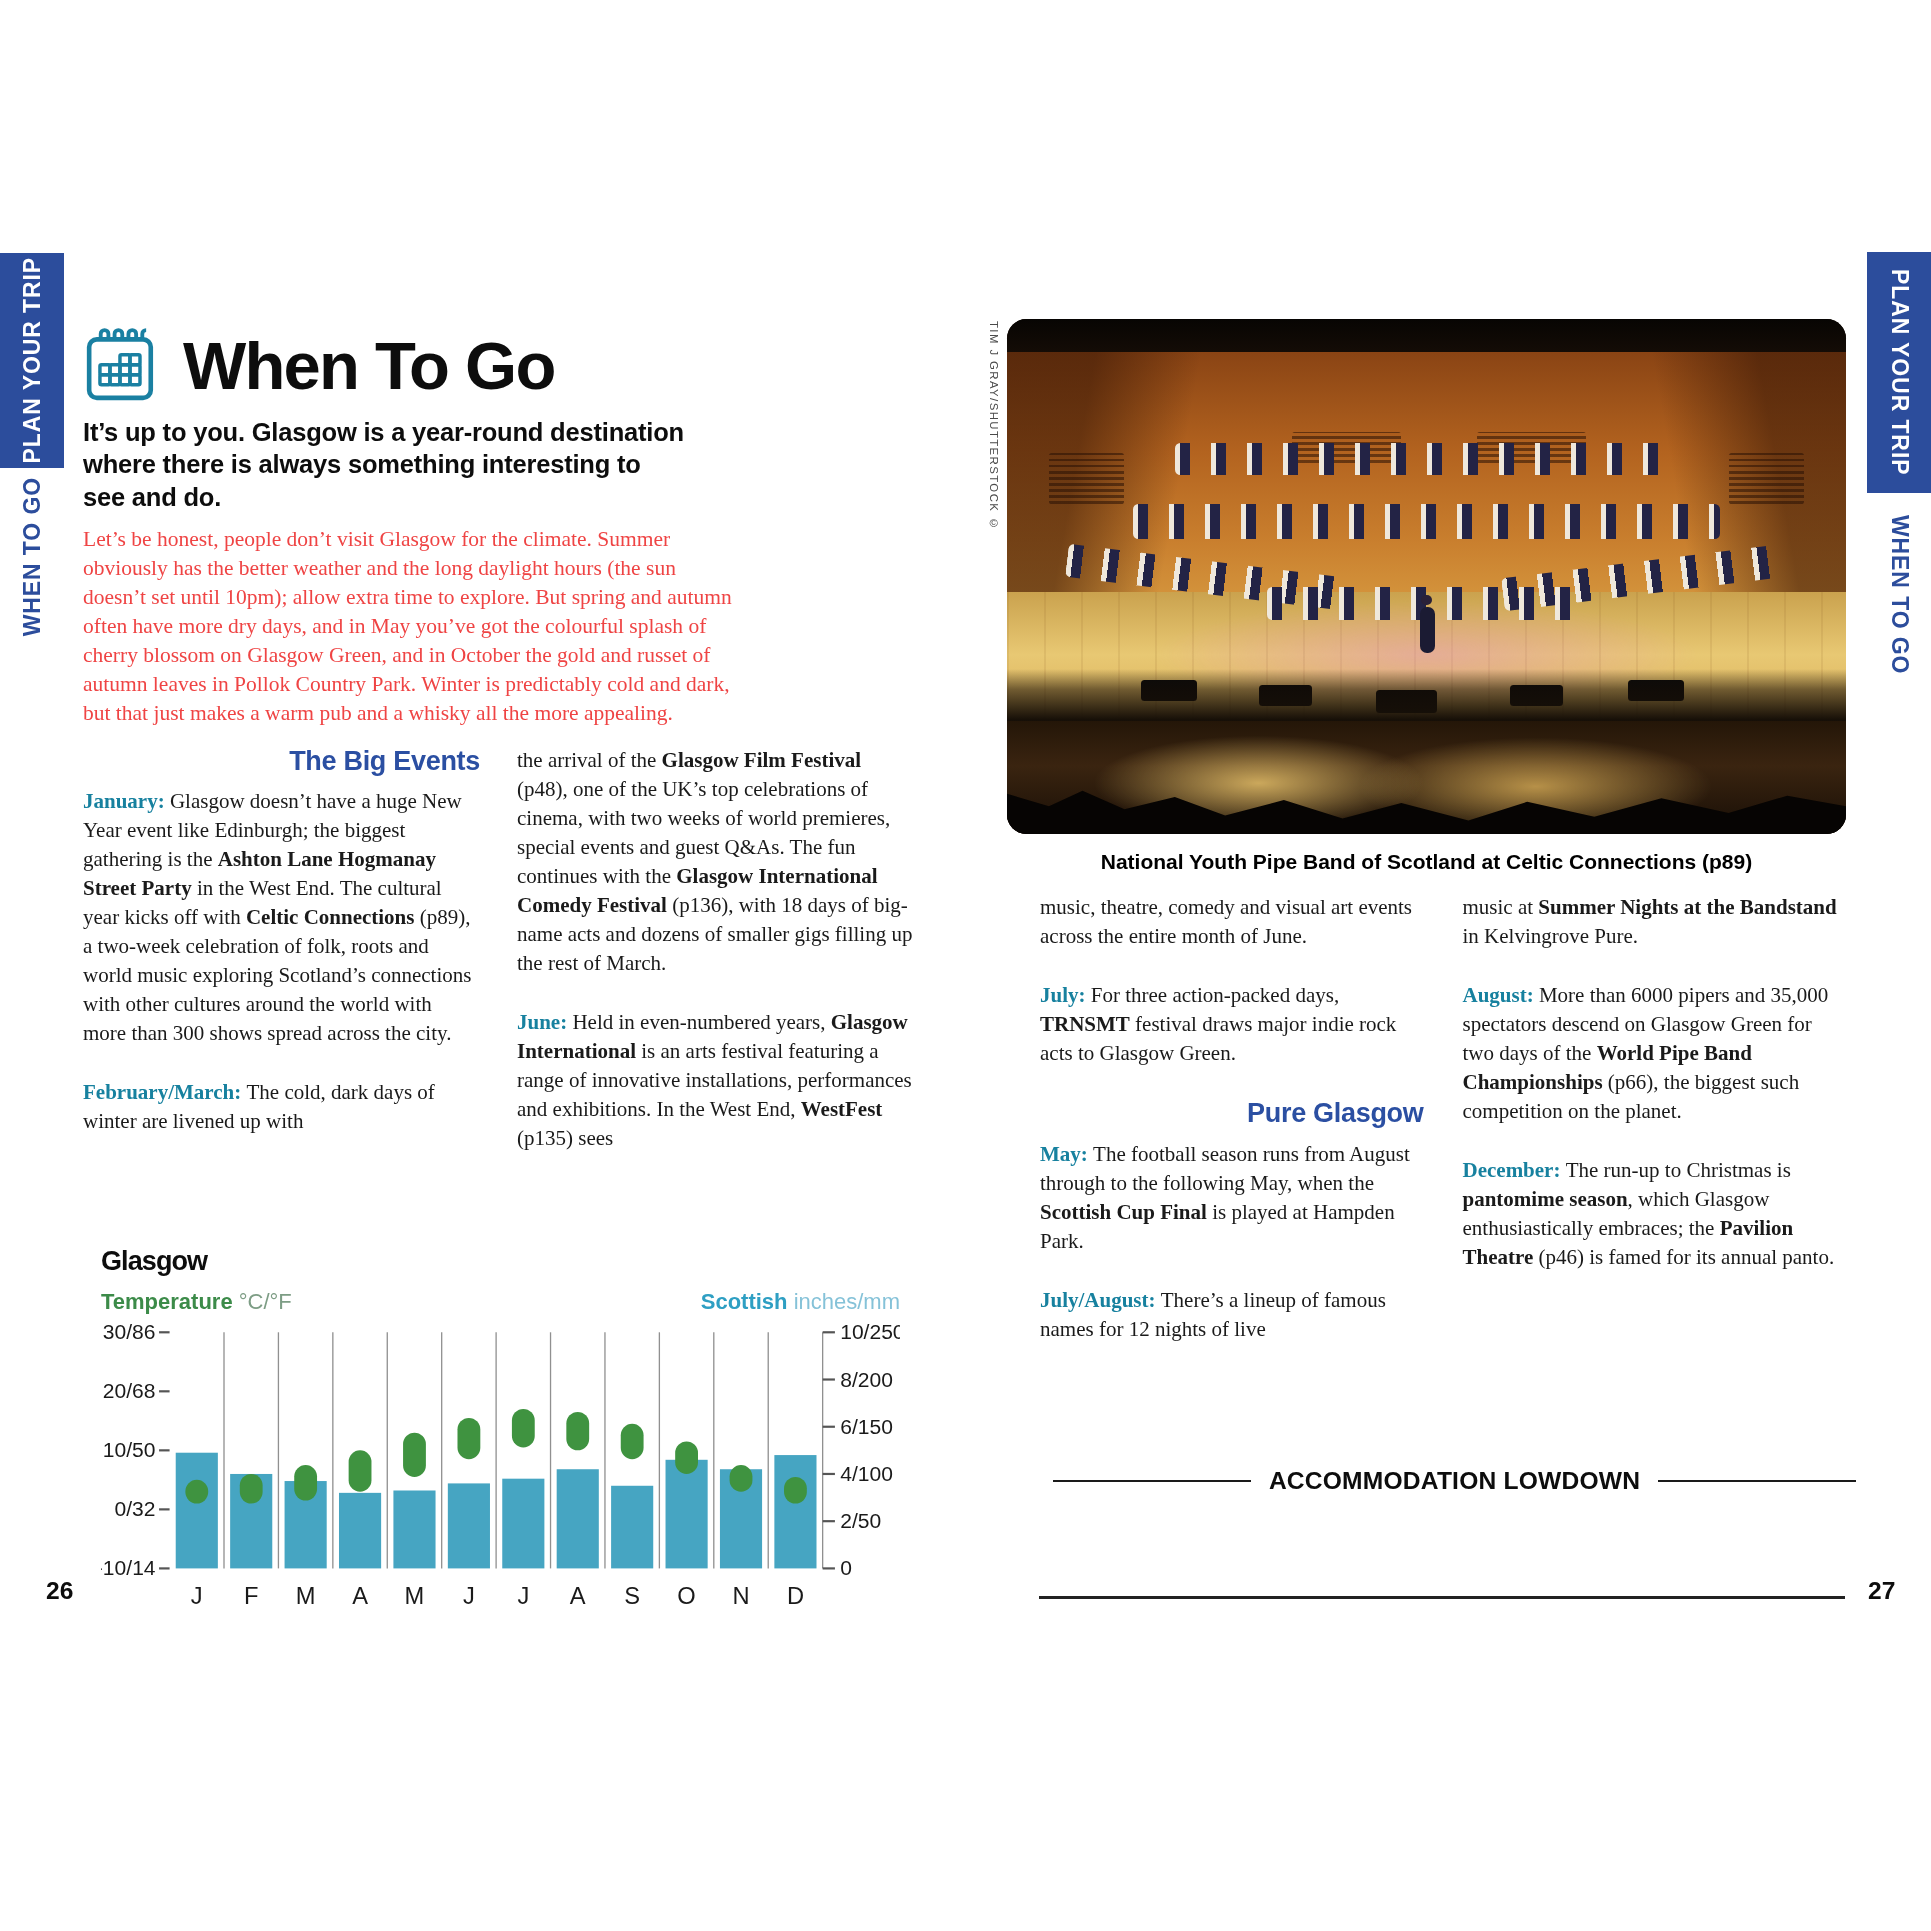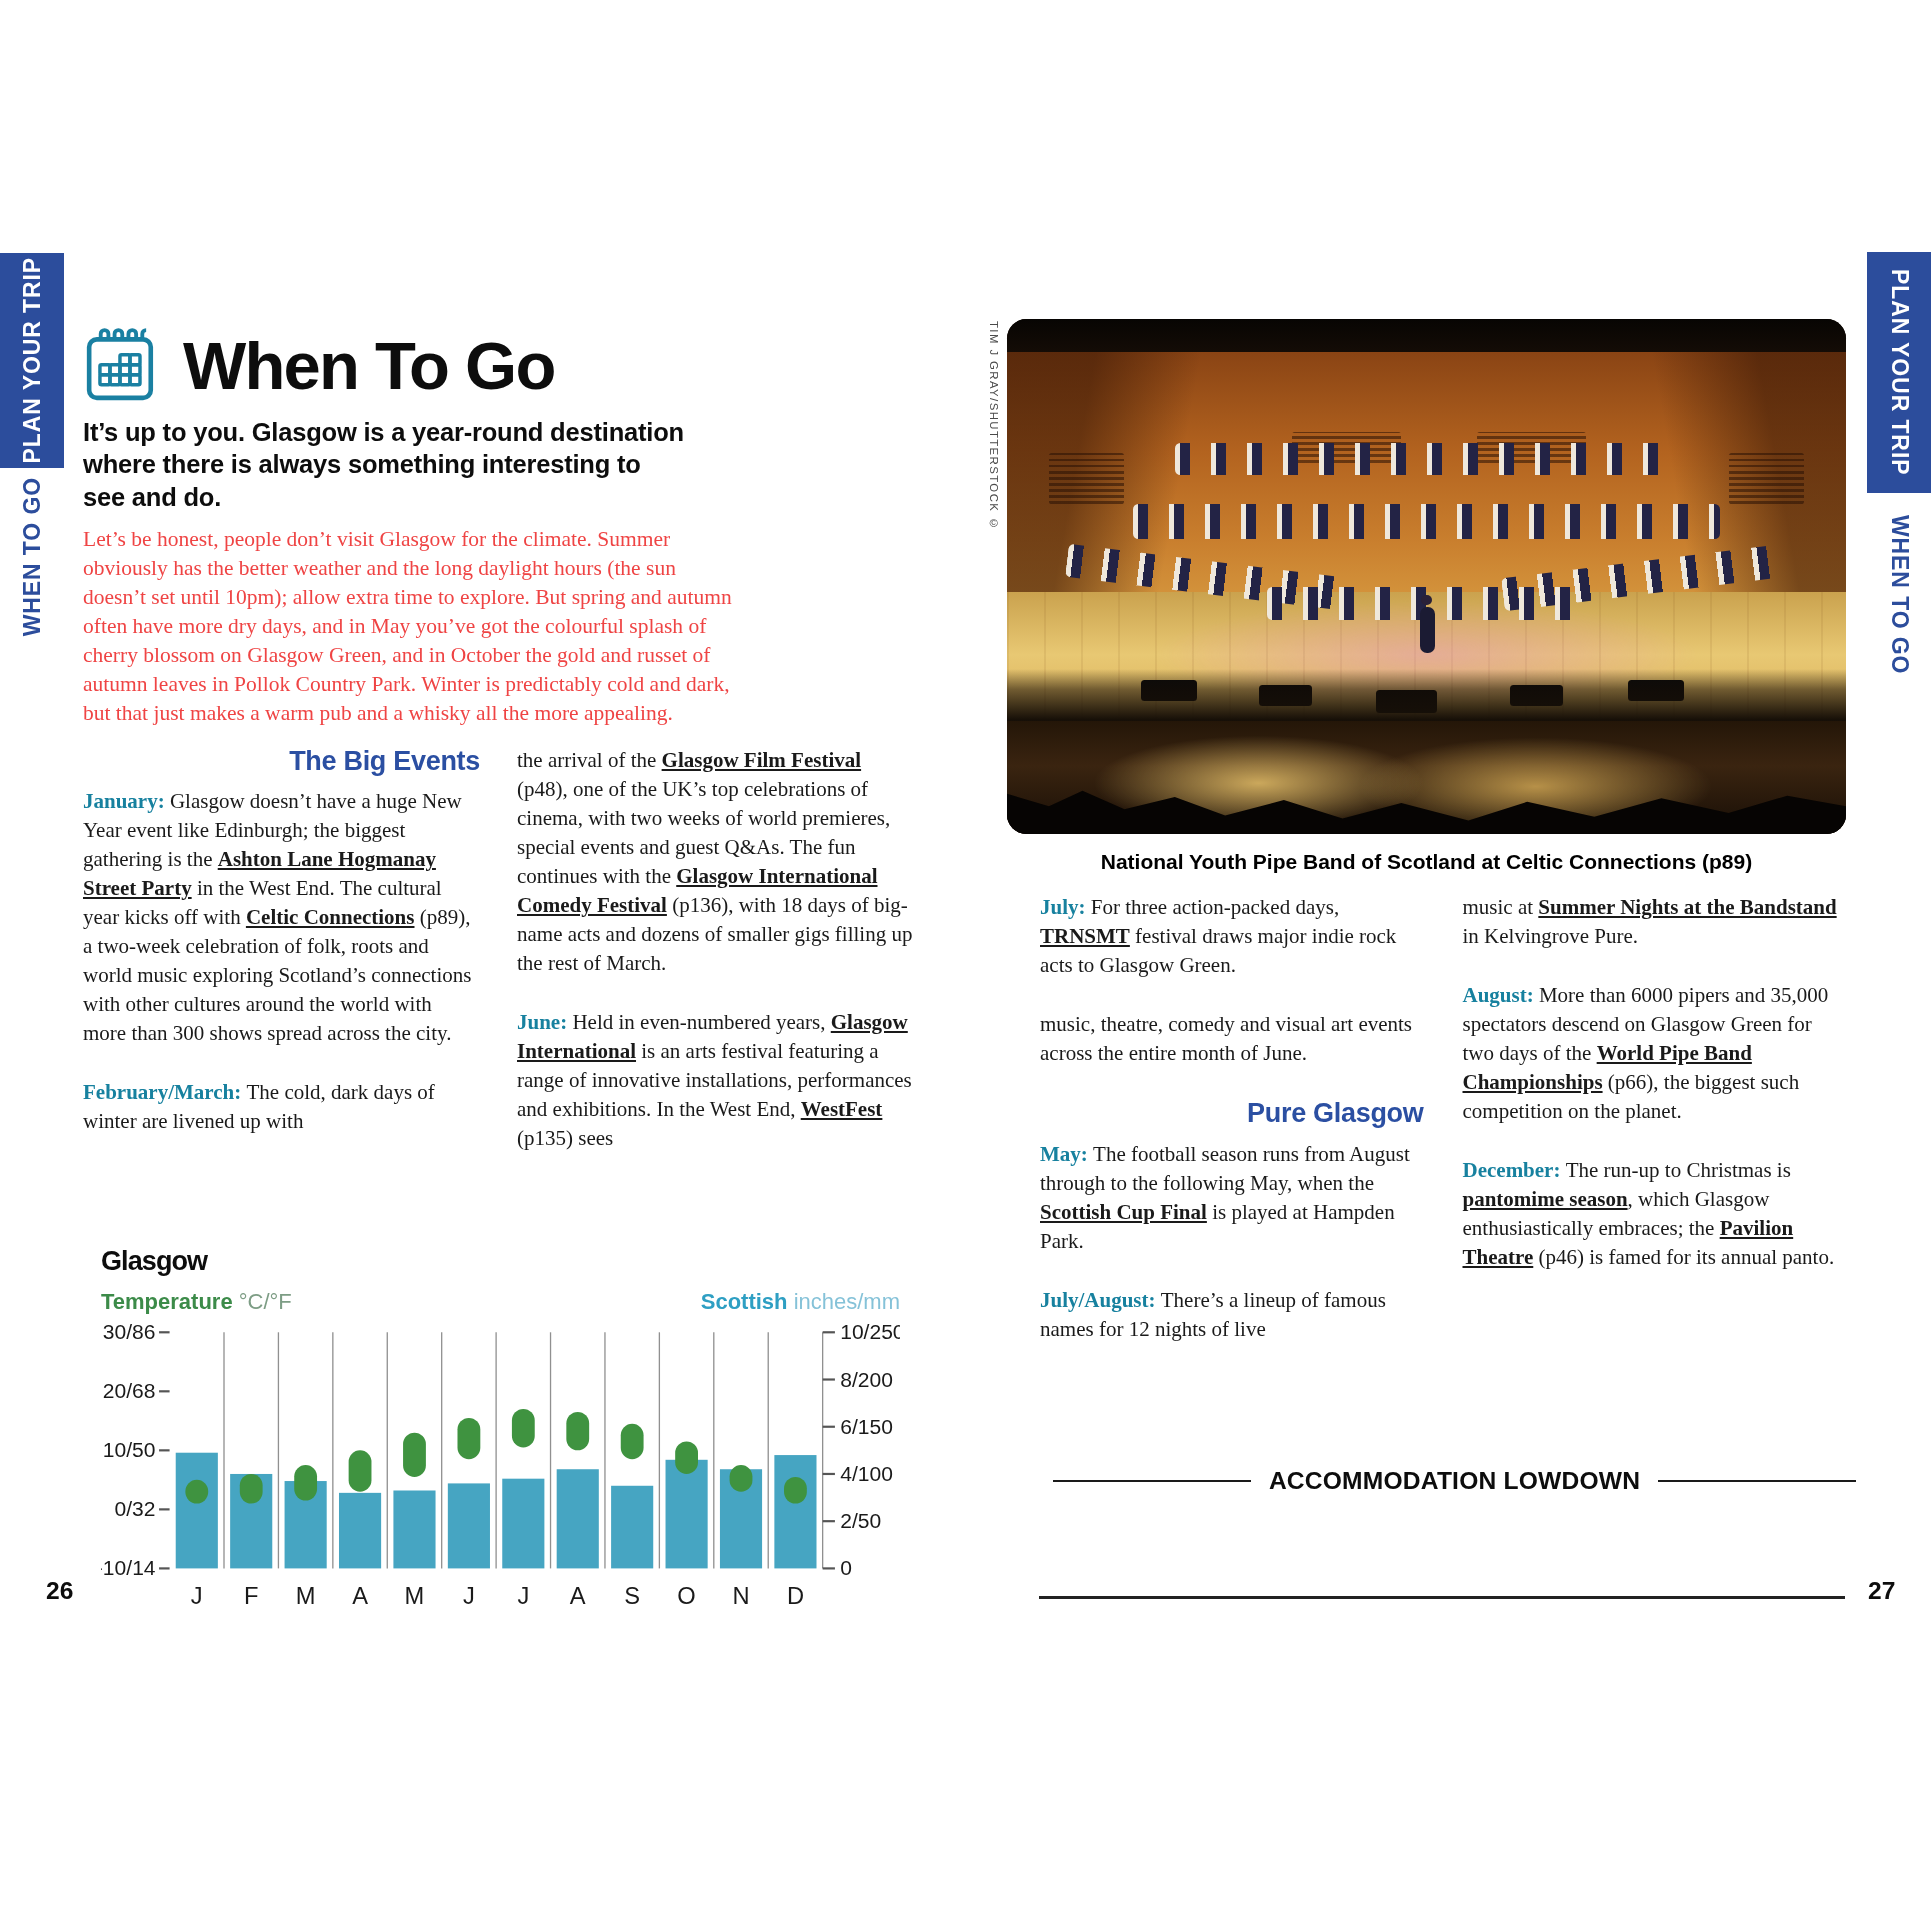--- a/index.html
+++ b/index.html
@@ -22,21 +22,21 @@
   .left-page{position:absolute;left:83px;top:323px;width:834px;}
   .title-row{display:flex;align-items:center;gap:23px;margin-top:3.5px;}
   .title-row h1{margin:0;font-size:67px;font-weight:800;letter-spacing:-1.8px;line-height:1;color:#0d0d0d;}
   .cal-icon{flex:0 0 auto;}
   .intro{margin:12.3px 0 0 0;font-weight:700;font-size:25.5px;line-height:1.27;letter-spacing:-0.2px;width:606px;color:#0d0d0d;}
   .lead{margin:12.3px 0 0 0;font-family:"Liberation Serif",serif;font-size:21.5px;line-height:29px;width:660px;color:#ef4444;}
   .cols{display:flex;gap:37px;margin-top:17.6px;}
   .col{width:397px;}
   .sec-head{margin:0 0 10.5px 0;font-size:27px;font-weight:800;color:#2b4fa2;letter-spacing:-0.3px;text-align:right;}
   .body{margin:0 0 30px 0;font-family:"Liberation Serif",serif;font-size:21px;line-height:29px;color:#1a1a1a;}
-  .body .b{font-weight:700;text-decoration:underline;}
+  .body .b{font-weight:700;}
   .body .ml{font-weight:700;color:#17819f;}
 
   
   .chart{position:absolute;left:101px;top:1248px;width:799px;}
   .chart h3{margin:0;font-size:27px;font-weight:800;letter-spacing:-0.9px;color:#0d0d0d;line-height:1;}
   .legend{display:flex;justify-content:space-between;margin-top:14px;font-size:22px;}
   .legend .t-label{color:#3c8b49;font-weight:700;}
   .legend .t-units{color:#7d9d85;}
   .legend .r-label{color:#2e9fc3;font-weight:700;}
   .legend .r-units{color:#85c2d8;}
@@ -252,22 +252,22 @@
       <div class="speaker" style="left:44%;top:72%;width:61px;height:23px;"></div>
       <div class="speaker" style="left:60%;top:71%;width:53px;height:21px;"></div>
       <div class="speaker" style="left:74%;top:70%;width:56px;height:21px;"></div>
       <div class="ph-front"></div>
       <div class="ph-pit"></div>
       <div class="ph-aud"></div>
     </div>
     <p class="caption">National Youth Pipe Band of Scotland at Celtic Connections (p89)</p>
     <div class="rp-cols">
       <div class="rp-col">
+        <p class="body"><span>music, theatre, comedy and visual art events across the entire month of June.</span></p>
         <p class="body"><span class="ml">July: </span><span>For three action-packed days, </span><span class="b">TRNSMT</span><span> festival draws major indie rock acts to Glasgow Green.</span></p>
-        <p class="body"><span>music, theatre, comedy and visual art events across the entire month of June.</span></p>
         <h2 class="sec-head">Pure Glasgow</h2>
         <p class="body"><span class="ml">May: </span><span>The football season runs from August through to the following May, when the </span><span class="b">Scottish Cup Final</span><span> is played at Hampden Park.</span></p>
         <p class="body"><span class="ml">July/August: </span><span>There’s a lineup of famous names for 12 nights of live</span></p>
       </div>
       <div class="rp-col">
         <p class="body"><span>music at </span><span class="b">Summer Nights at the Bandstand</span><span> in Kelvingrove Pure.</span></p>
         <p class="body"><span class="ml">August: </span><span>More than 6000 pipers and 35,000 spectators descend on Glasgow Green for two days of the </span><span class="b">World Pipe Band Championships</span><span> (p66), the biggest such competition on the planet.</span></p>
         <p class="body"><span class="ml">December: </span><span>The run-up to Christmas is </span><span class="b">pantomime season</span><span>, which Glasgow enthusiastically embraces; the </span><span class="b">Pavilion Theatre</span><span> (p46) is famed for its annual panto.</span></p>
       </div>
     </div>

